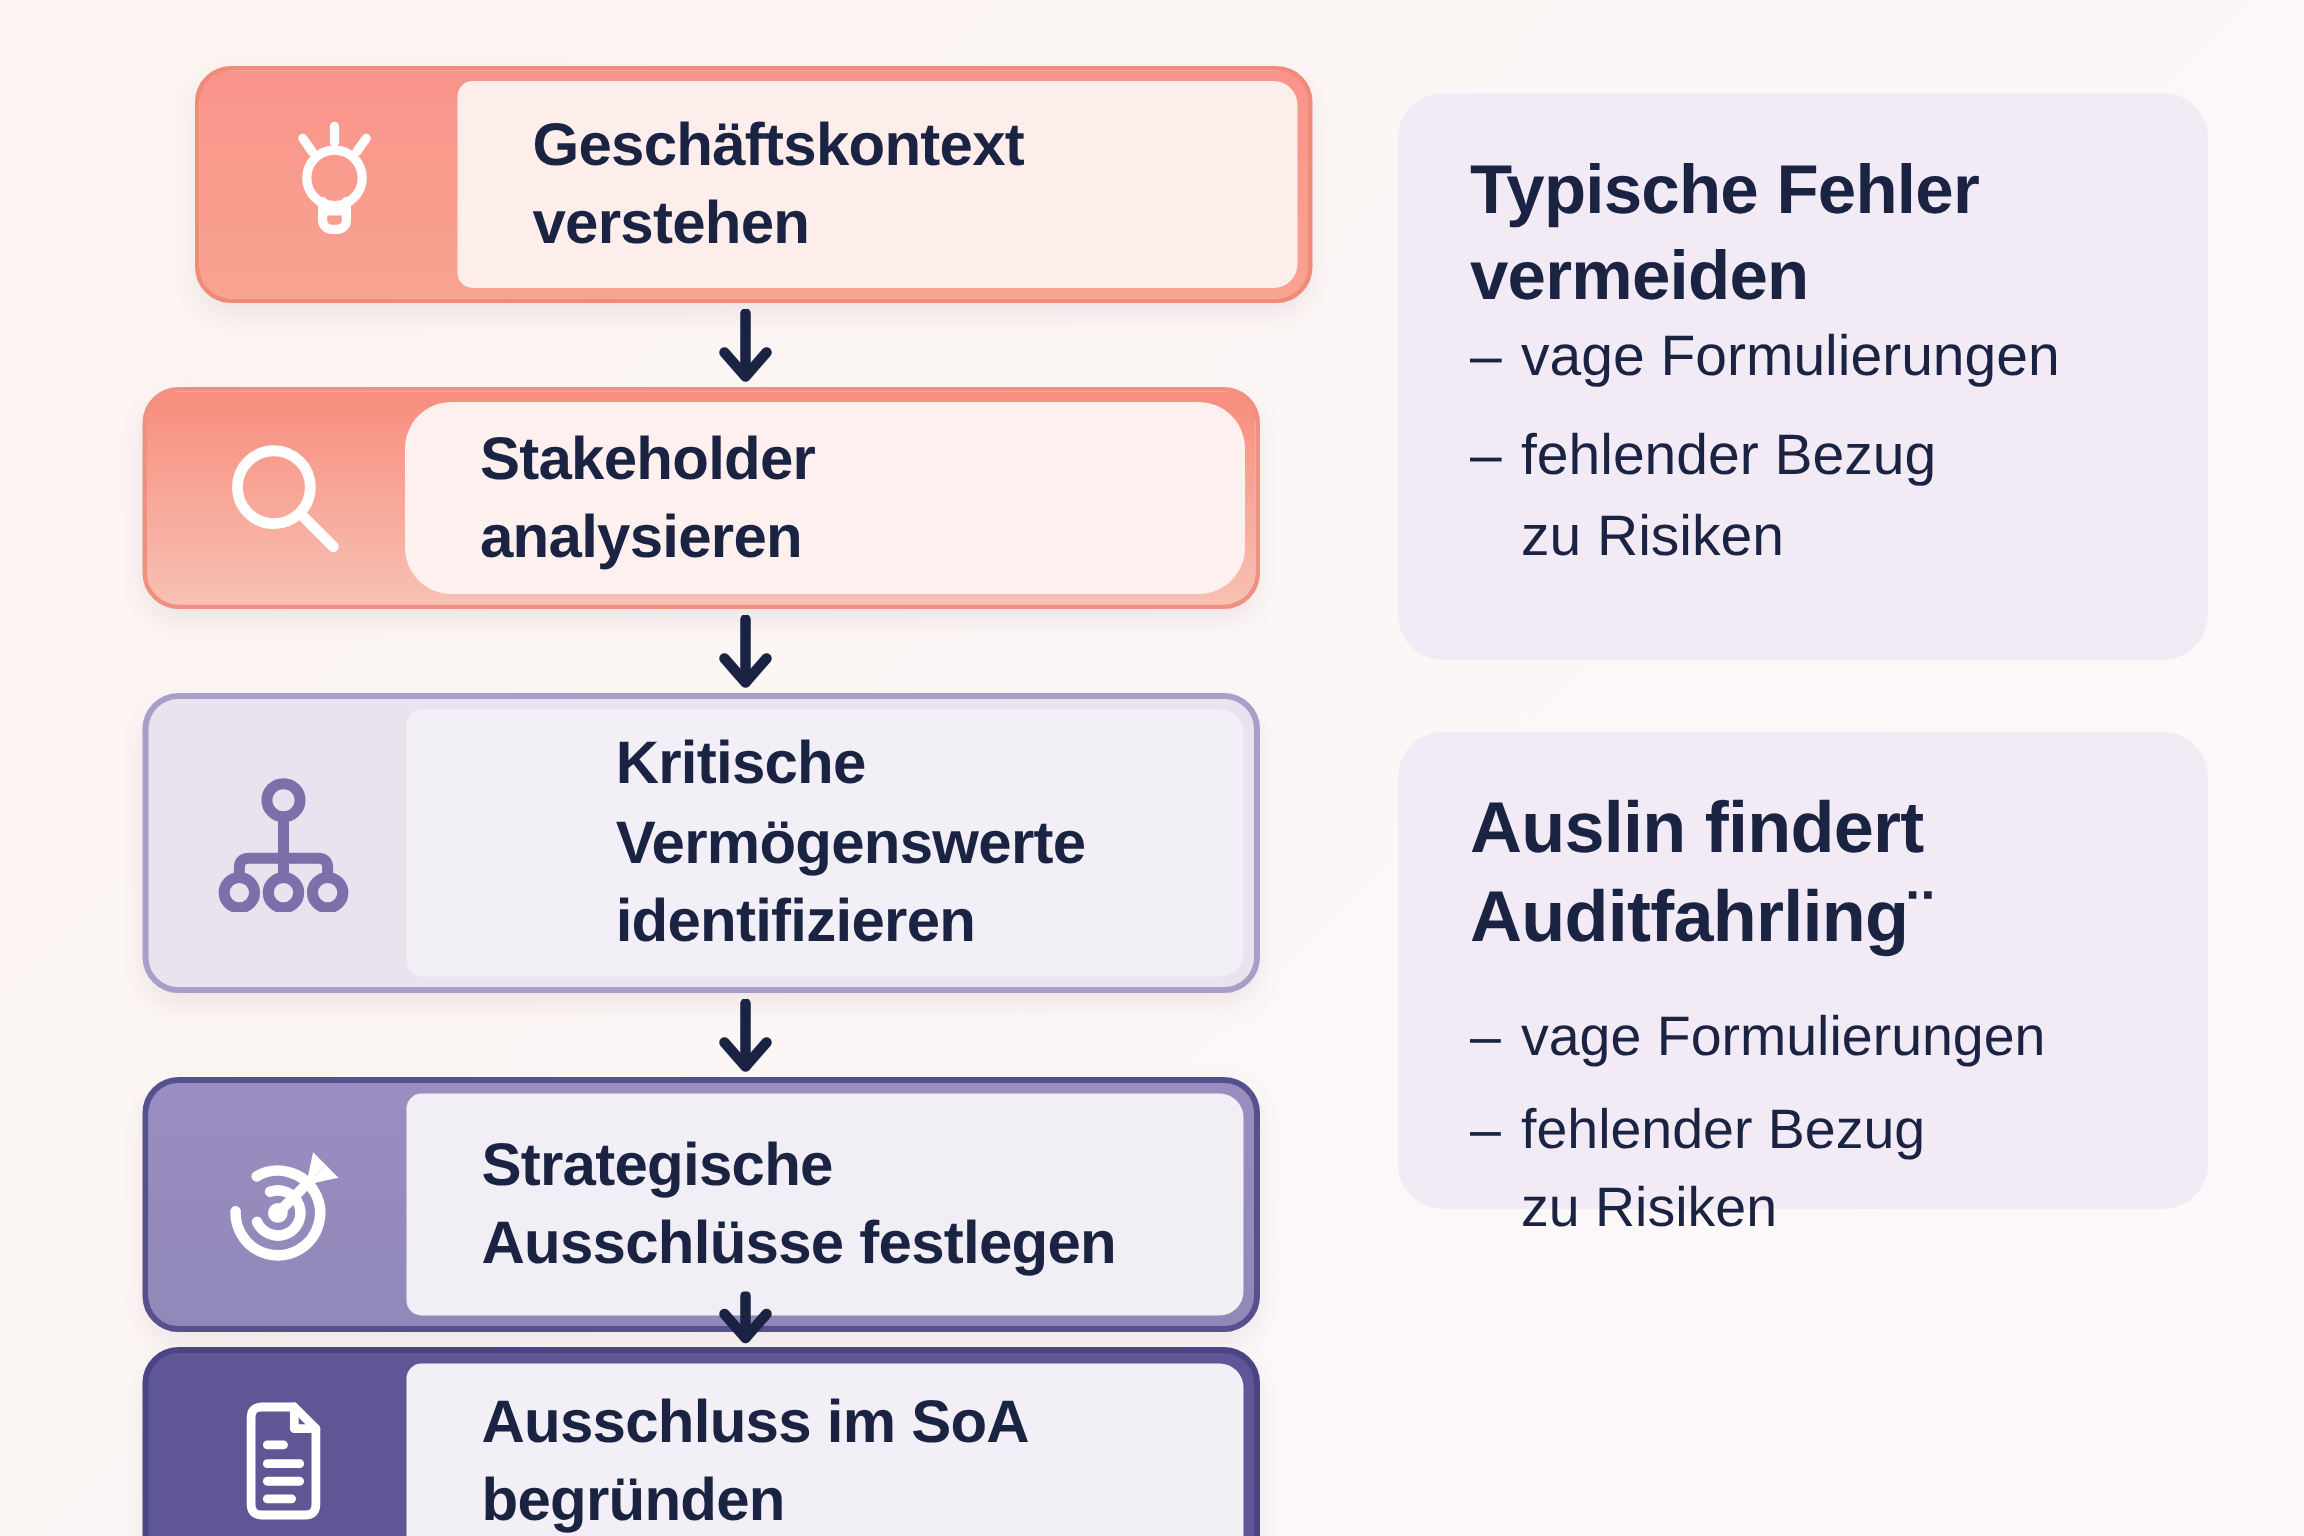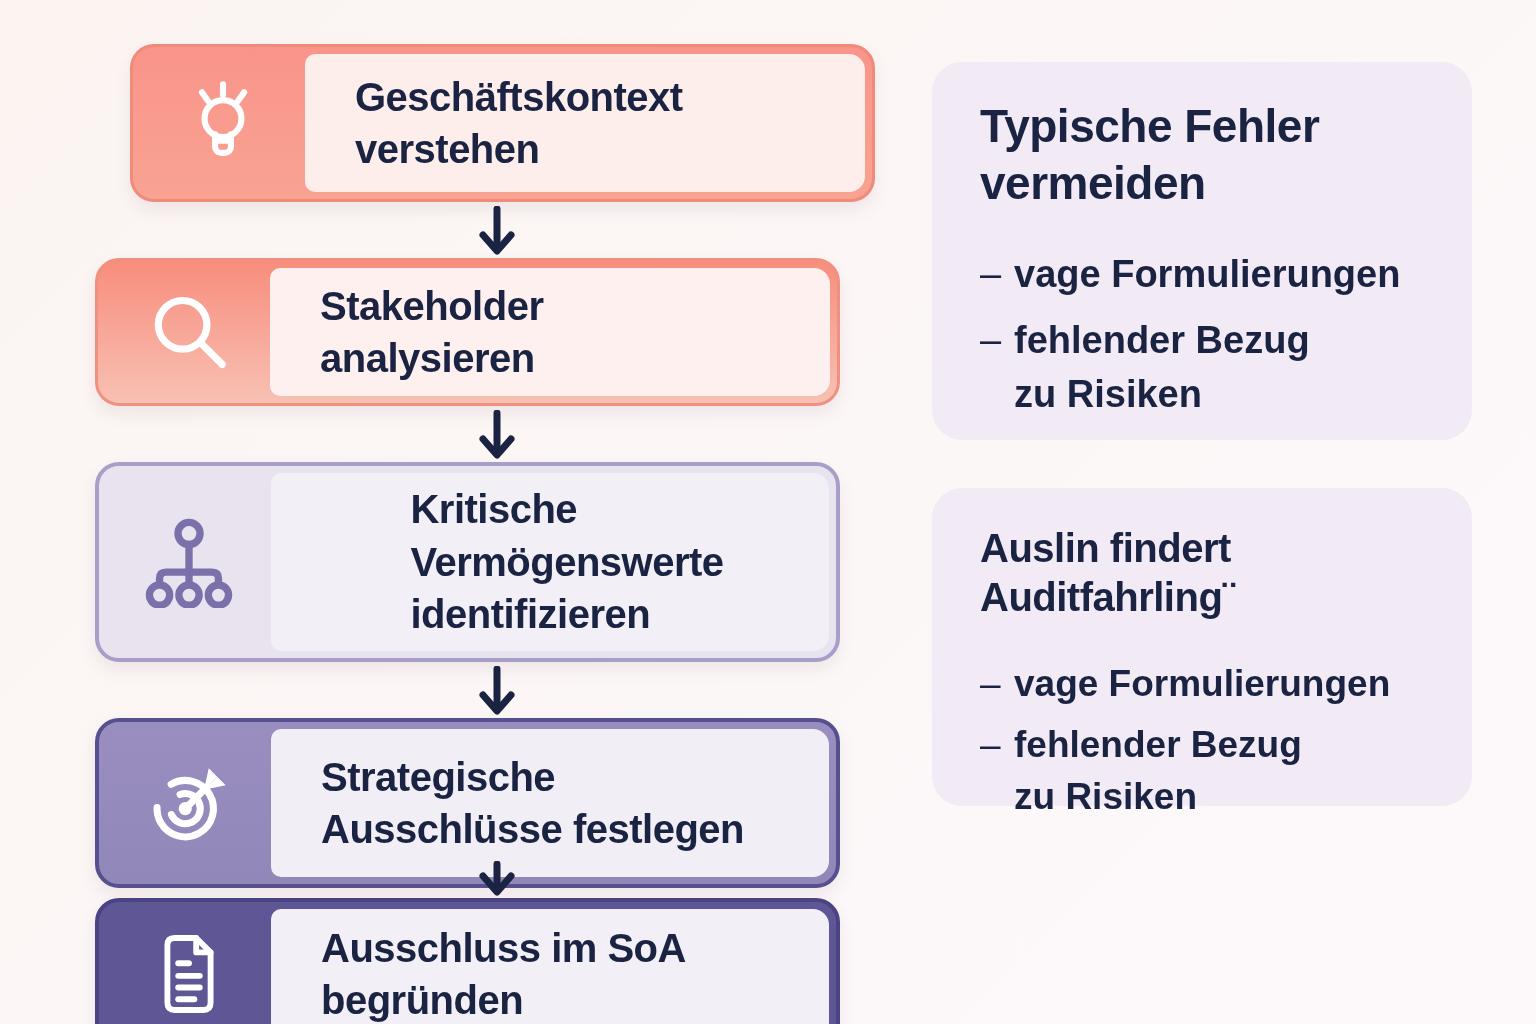--- a/index.html
+++ b/index.html
@@ -43,21 +43,21 @@
   }
   .step-body {
     flex: 1 1 auto;
     border-radius: 10px 16px 16px 10px;
     display: flex;
     align-items: center;
     padding-left: 50px;
     padding-right: 16px;
   }
   .step-1 .step-body { background: #fdeeec; }
-  .step-2 .step-body { background: #fdf0ee; }
+  .step-2 .step-body { background: #fdf0ee; border-radius: 31px; }
   .step-3 .step-body { background: #f3eff7; justify-content: center; }
   .step-4 .step-body { background: #f2eef6; }
   .step-5 .step-body { background: #f3eff7; }
 
   .step-title {
     font-size: 40px;
     font-weight: bold;
     color: #1a2342;
     line-height: 1.31;
     letter-spacing: -0.5px;
@@ -82,34 +82,34 @@
   }
   .panel-1 { top: 62px;  height: 378px; }
   .panel-2 { top: 488px; height: 318px; }
 
   .panel-title {
     font-weight: bold;
     color: #1a2342;
     white-space: pre-line;
     letter-spacing: -0.5px;
   }
-  .panel-1 .panel-title { font-size: 46px; line-height: 1.24; margin-bottom: 36px; }
-  .panel-2 .panel-title { font-size: 40px; line-height: 1.22; margin-bottom: 36px; }
+  .panel-1 .panel-title { font-size: 46px; line-height: 1.24; }
+  .panel-2 .panel-title { font-size: 48px; line-height: 1.22; margin-bottom: 24px; }
 
   .bullet {
     display: flex;
     align-items: flex-start;
     color: #1a2342;
     font-size: 38px;
     line-height: 1.42;
     margin-bottom: 12px;
   }
   .panel-2 .bullet { font-size: 37px; line-height: 1.40; margin-bottom: 10px; }
   .bullet-dash { flex: 0 0 34px; }
-  .bullet-text { white-space: pre-line; font-weight: bold; }
+  .bullet-text { white-space: pre-line; }
 
   .icon-svg { display: block; }
 </style>
 </head>
 <body>
 
 <div class="stage">
 
   <div class="step step-1">
     <div class="step-iconzone">

